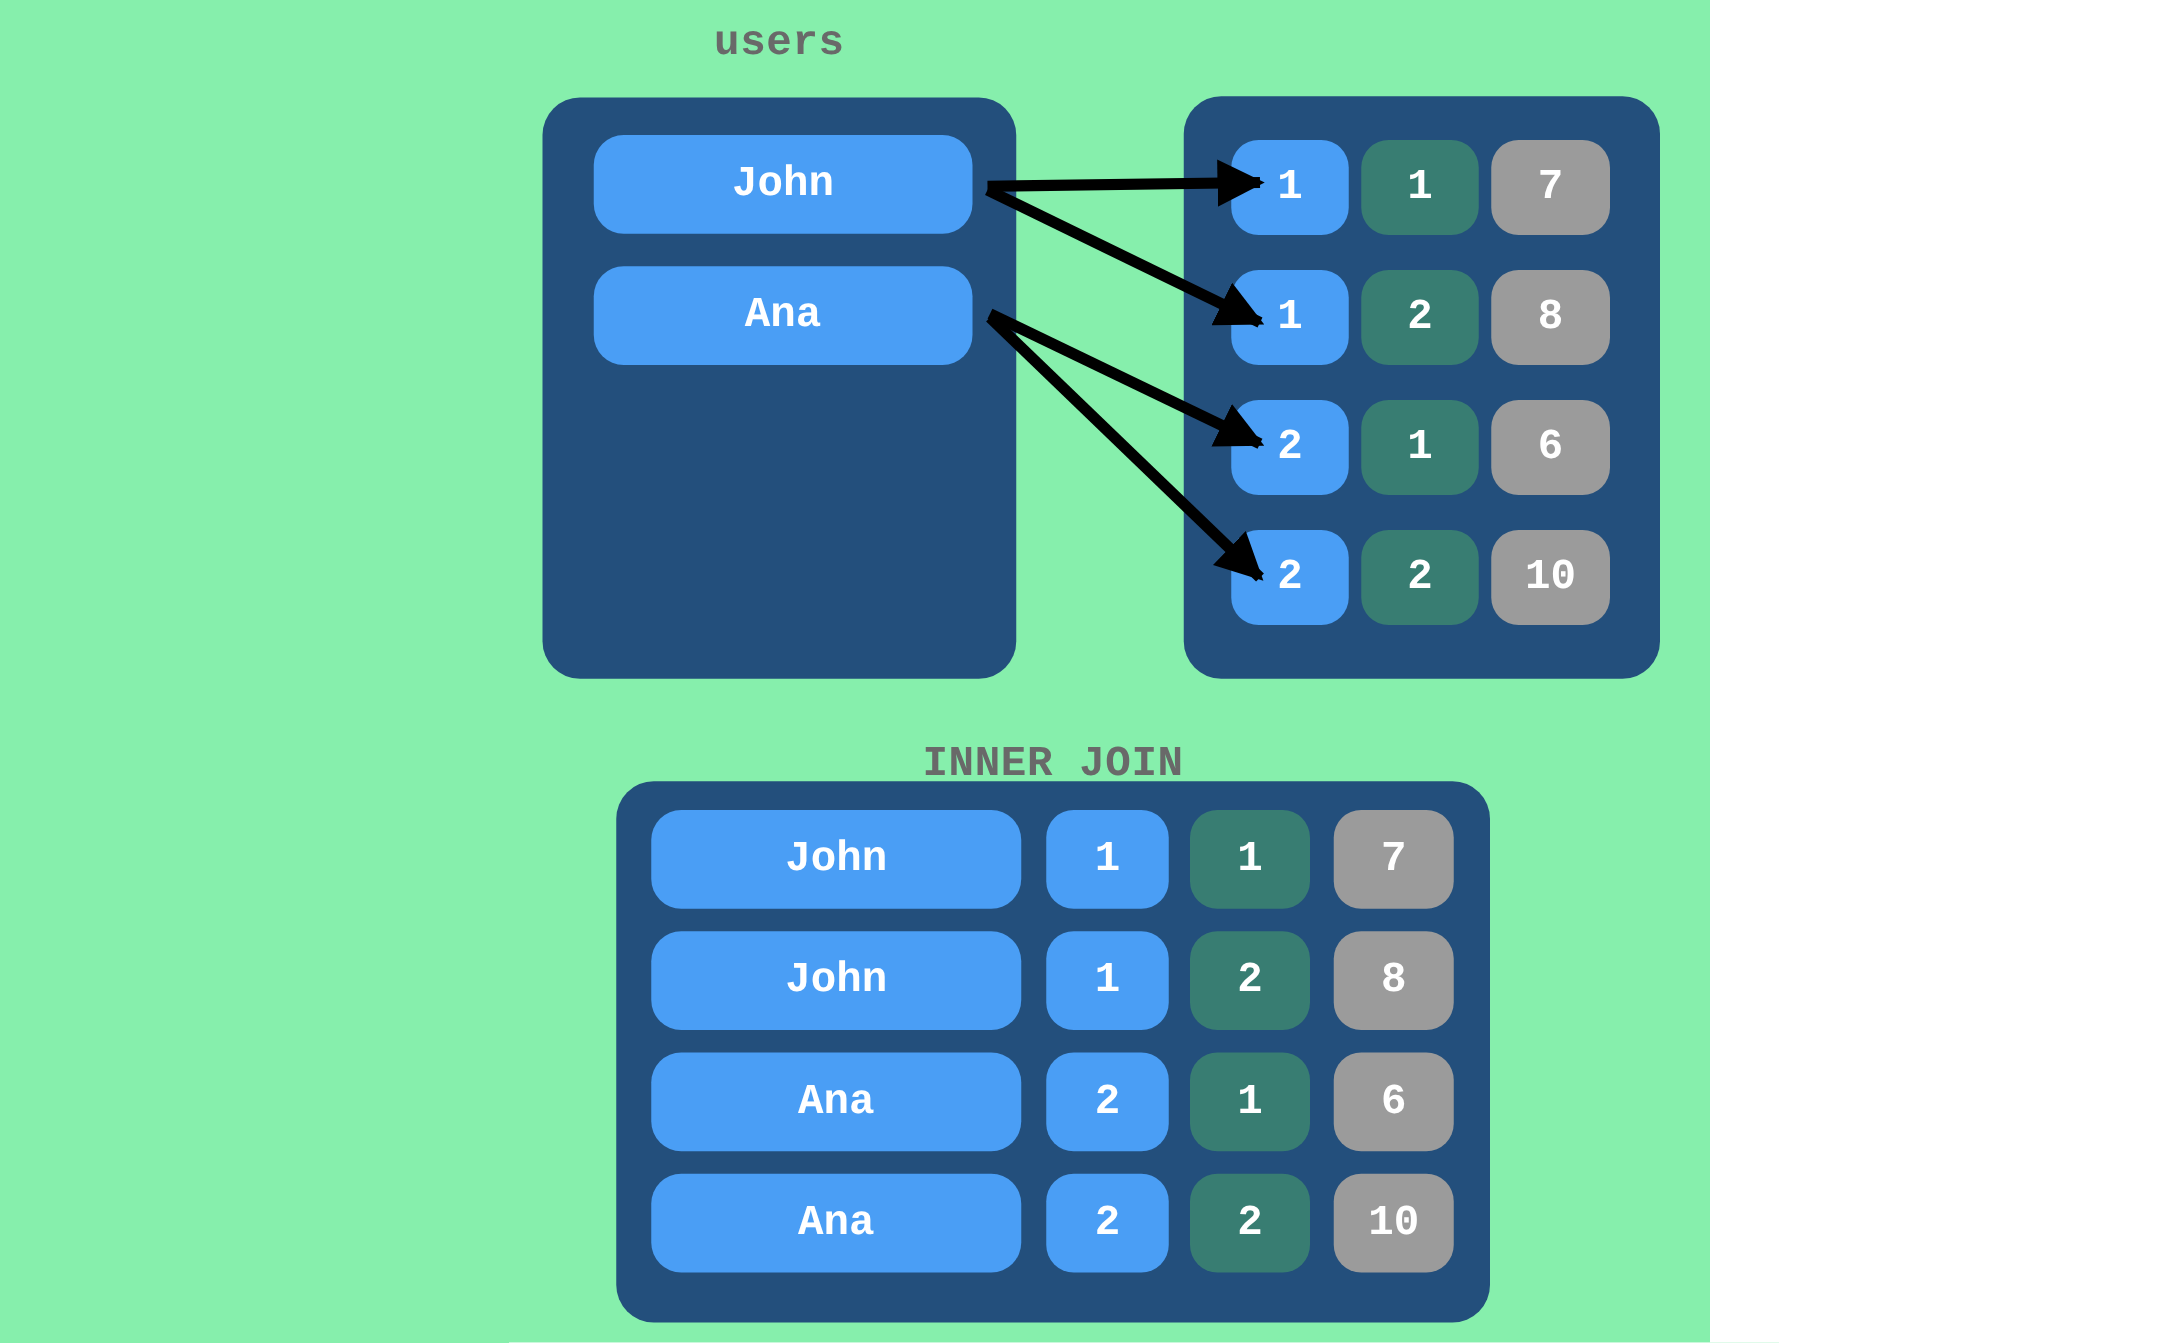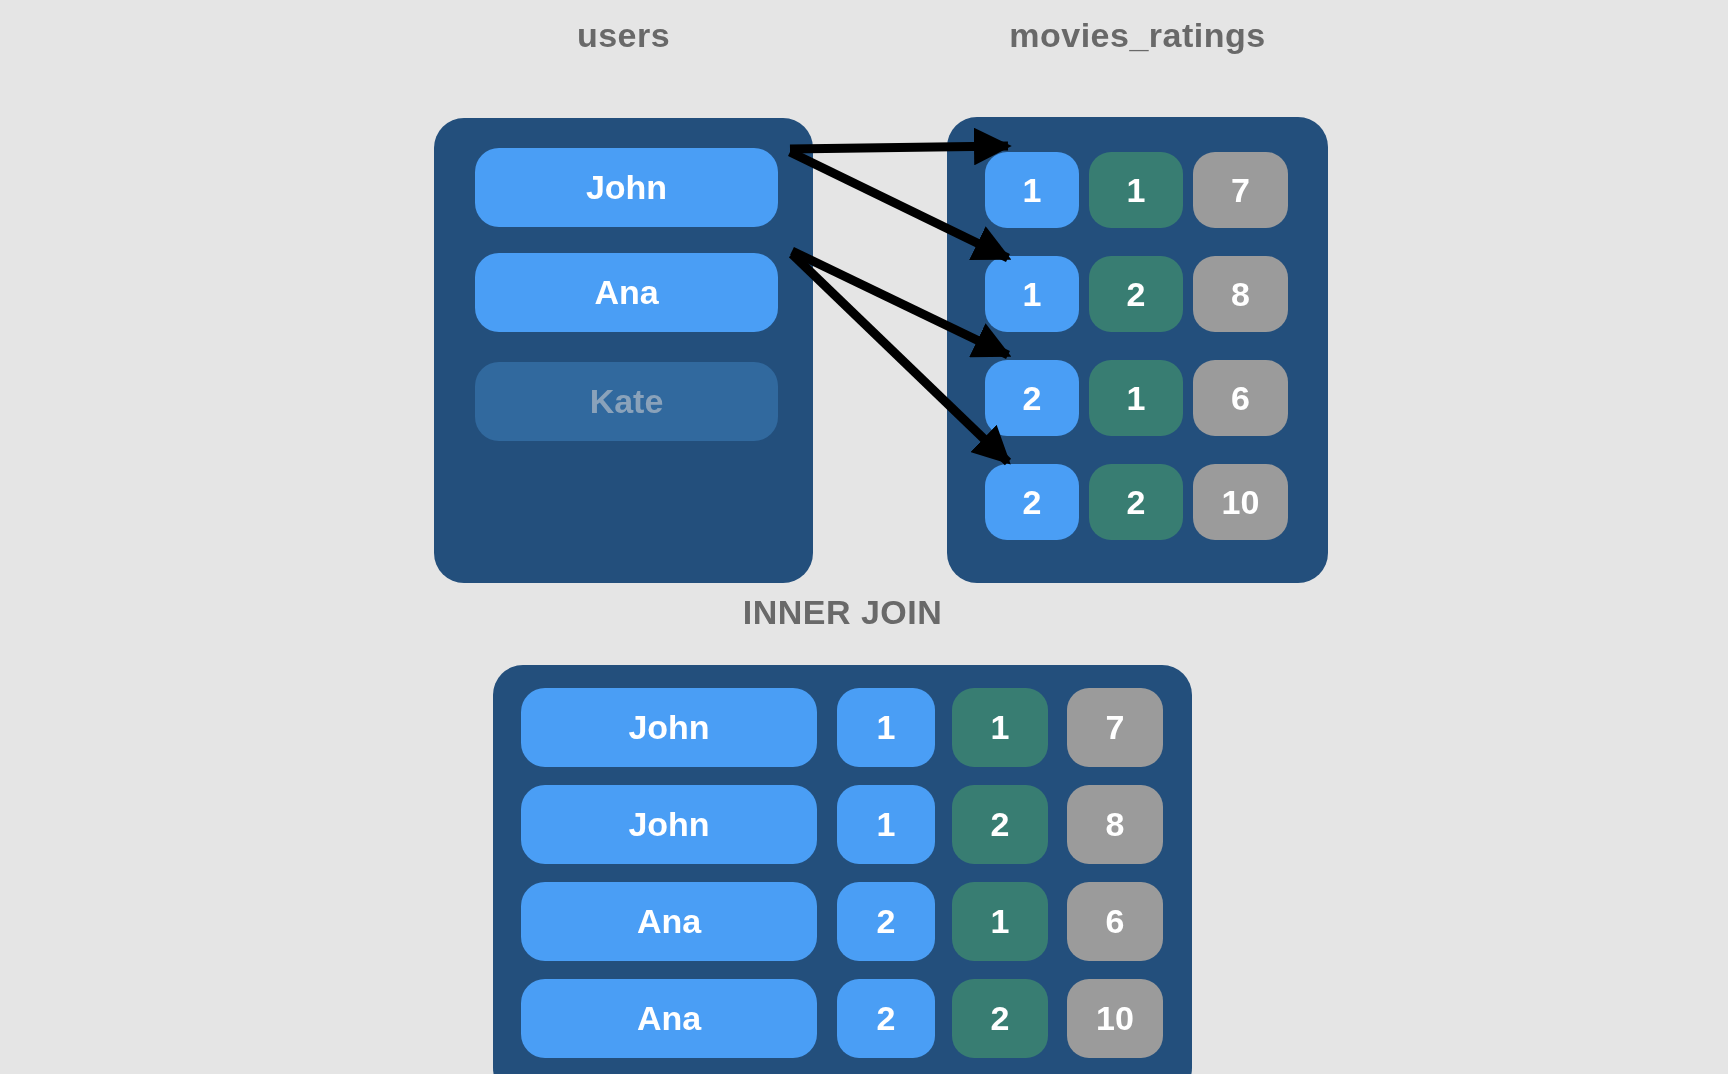--- a/index.html
+++ b/index.html
@@ -1,36 +1,36 @@
 <!DOCTYPE html>
 <html><head>
 <meta charset="utf-8">
 <style>
   html, body { margin: 0; padding: 0; background: #ffffff; }
   body { font-family: "Liberation Sans", sans-serif; }
   .canvas {
     position: relative;
-    width: 1728px;
+    width: 1368px;
     height: 1074px;
-    background: #e5e5e5;
+    background: #86efac;
     overflow: hidden;
+    font-family: Liberation Mono, monospace;
   }
   .table-title {
     position: absolute;
     text-align: center;
     font-size: 34px;
     font-weight: bold;
     color: #696969;
     letter-spacing: 0.5px;
   }
   .panel {
     position: absolute;
     background: #234f7c;
     border-radius: 30px;
-    margin-top: 40px;
   }
   .pill {
     position: absolute;
     background: #4a9ef5;
     border-radius: 24px;
     color: #ffffff;
     font-size: 34px;
     font-weight: bold;
     display: flex;
     align-items: center;
@@ -101,24 +101,22 @@
 </style>
 </head>
 <body>
 
 <div class="canvas">
 
   <div class="table-title users-title">users</div>
   <div class="panel users-panel">
     <div class="pill user-row-0">John</div>
     <div class="pill user-row-1">Ana</div>
-    <div class="pill muted user-row-2">Kate</div>
   </div>
 
-  <div class="table-title movies-title">movies_ratings</div>
   <div class="panel movies-panel">
     <div class="cell blue  mcol-0 mrow-0">1</div>
     <div class="cell green mcol-1 mrow-0">1</div>
     <div class="cell gray  mcol-2 mrow-0">7</div>
 
     <div class="cell blue  mcol-0 mrow-1">1</div>
     <div class="cell green mcol-1 mrow-1">2</div>
     <div class="cell gray  mcol-2 mrow-1">8</div>
 
     <div class="cell blue  mcol-0 mrow-2">2</div>

